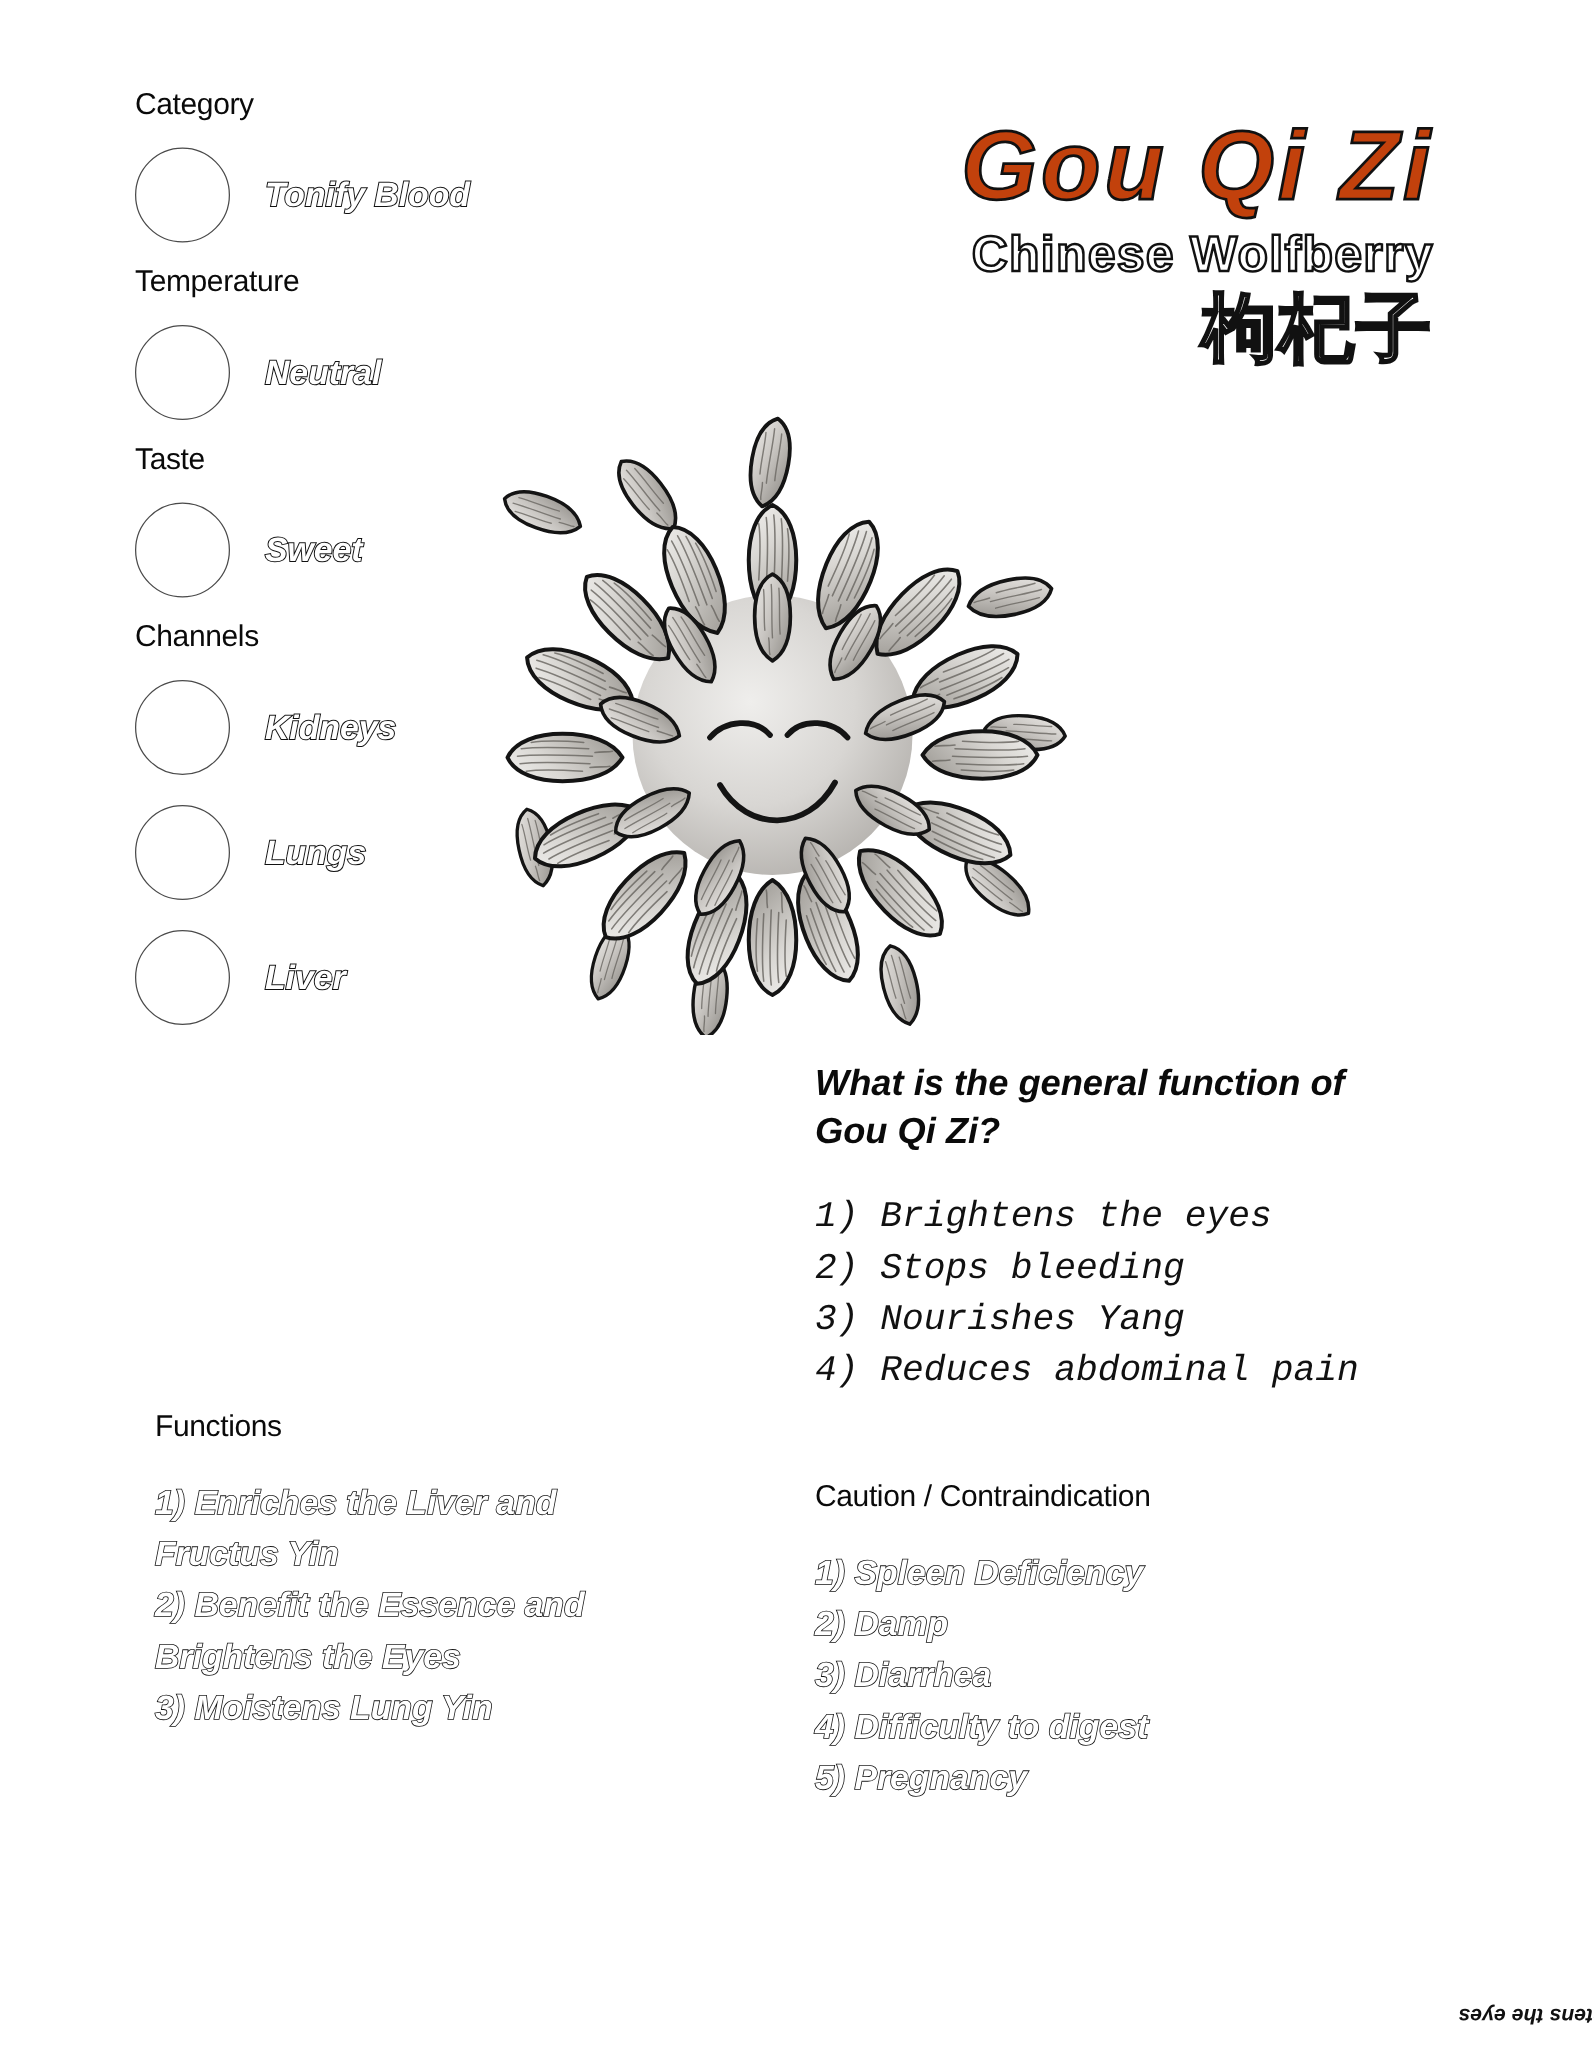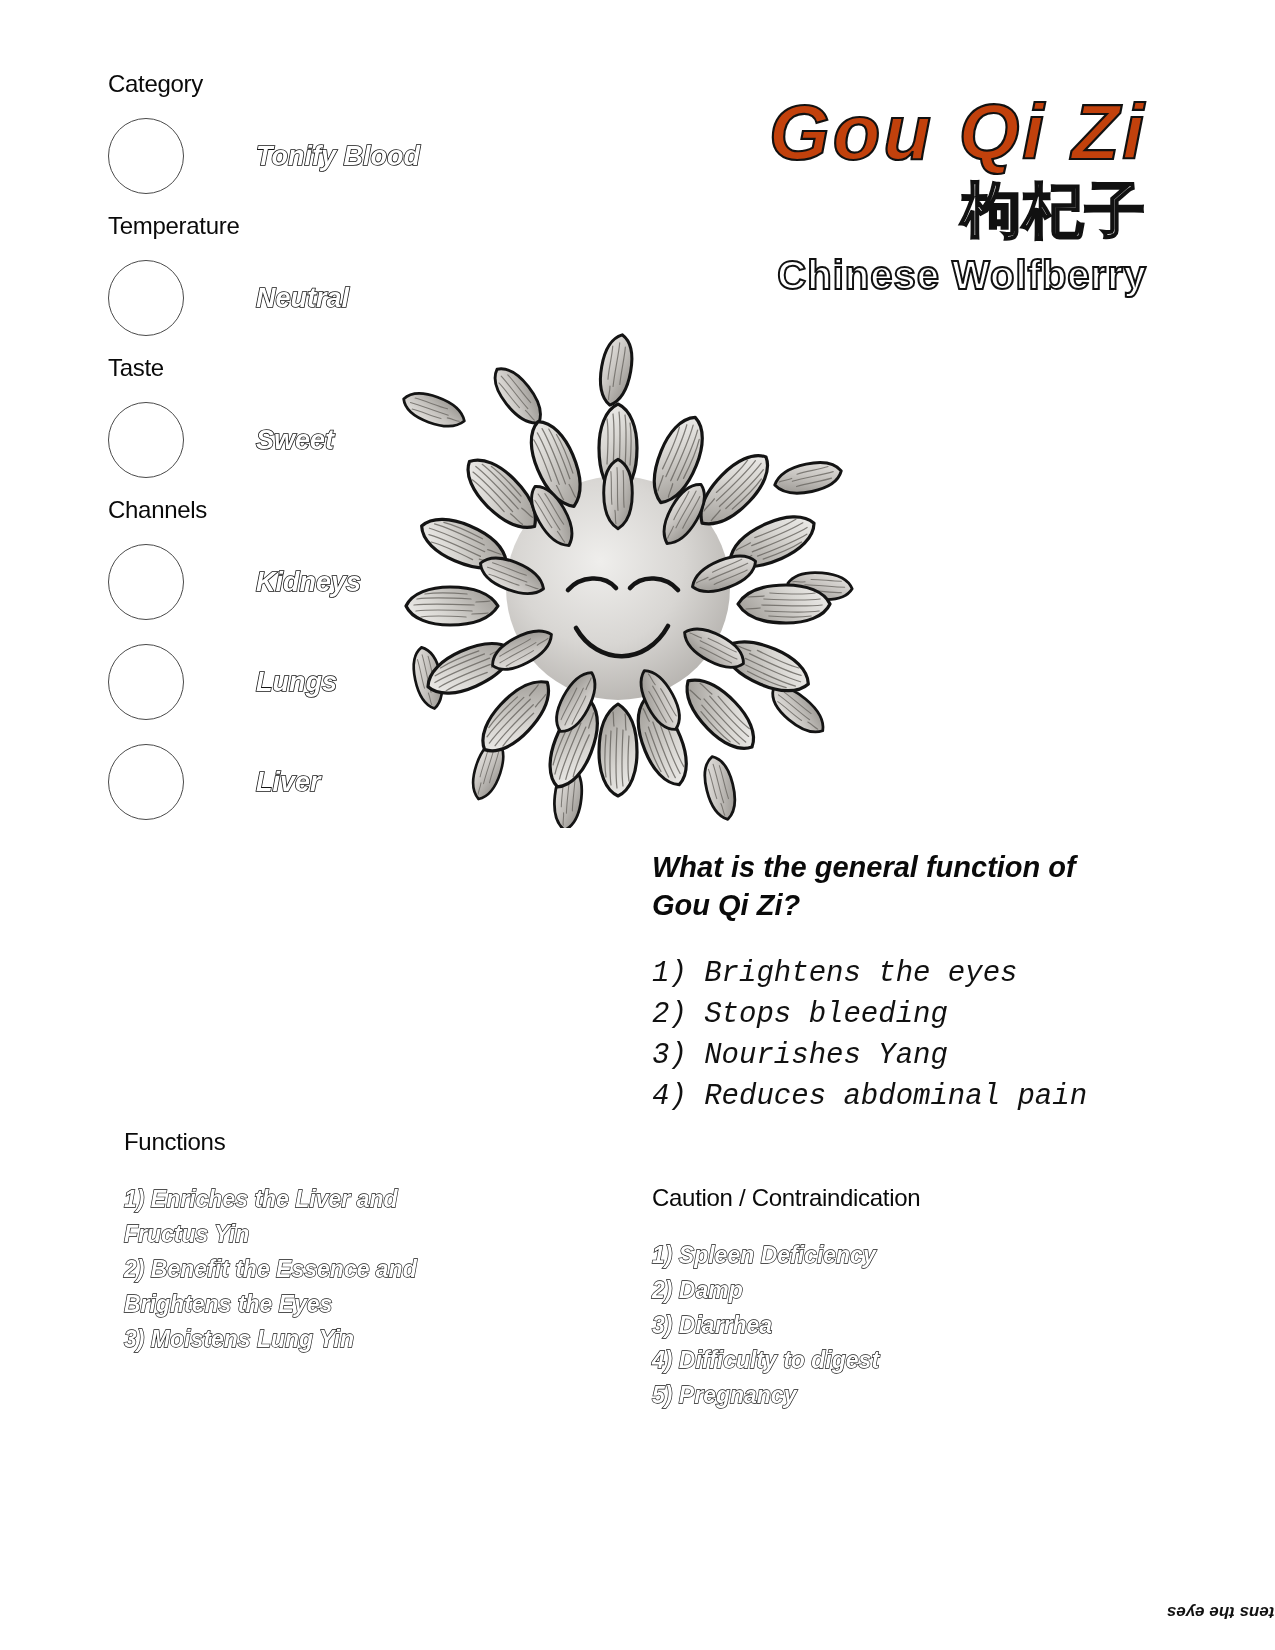--- a/index.html
+++ b/index.html
@@ -53,21 +53,20 @@
   
   #left-column { left: 108px; top: 70px; width: 470px; }
 
   .attr-group { margin-bottom: 6px; }
   .attr-group .section-head { display: block; margin-bottom: 8px; }
 
   .attr-row {
     display: flex;
     align-items: center;
     height: 100px;
-    gap: 44px;
   }
   .attr-circle {
     width: 76px;
     height: 76px;
     border: 1.8px solid #4a4a4a;
     border-radius: 50%;
     background: #ffffff;
     box-sizing: border-box;
     flex: 0 0 auto;
   }
@@ -148,21 +147,21 @@
   }
   #answer-options { margin-top: 28px; }
   #answer-options .solid-italic { line-height: 1.42; font-family: Liberation Mono, monospace; }
 
   
   #functions-block { left: 124px; top: 1128px; width: 500px; }
   #caution-block { left: 652px; top: 1184px; width: 470px; }
 
   .block-head { margin-bottom: 26px; display: block; }
   .list-line {
-    font-size: 23px;
+    font-size: 27px;
     line-height: 1.52;
     display: block;
   }
 
   
   #answer-footer {
     right: 108px;
     bottom: 48px;
     transform: rotate(180deg);
     transform-origin: right bottom;
@@ -216,22 +215,22 @@
     <div class="attr-row">
       <div class="attr-circle"></div>
       <span class="outline attr-label">Liver</span>
     </div>
   </div>
 
 </div>
 
 <div class="abs" id="title-block">
   <div id="pinyin-title">Gou Qi Zi</div>
+  <div id="english-title">Chinese Wolfberry</div>
   <div id="hanzi-title">枸杞子</div>
-  <div id="english-title">Chinese Wolfberry</div>
 </div>
 
 <div class="abs" id="illustration">
   <svg viewBox="0 0 500 510" xmlns="http://www.w3.org/2000/svg" aria-hidden="true">
     <defs>
       <radialGradient id="faceGrad" cx="42%" cy="38%" r="68%">
         <stop offset="0%" stop-color="#efeeec"></stop>
         <stop offset="55%" stop-color="#d8d6d3"></stop>
         <stop offset="100%" stop-color="#b4b1ad"></stop>
       </radialGradient>

